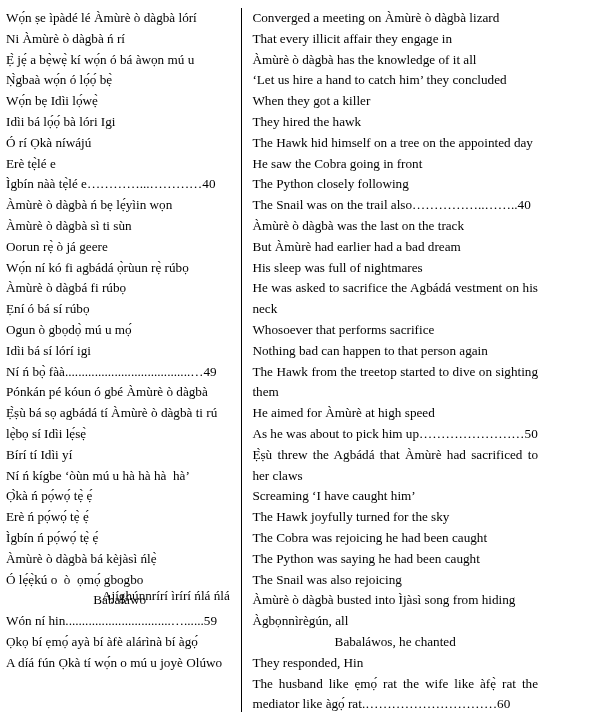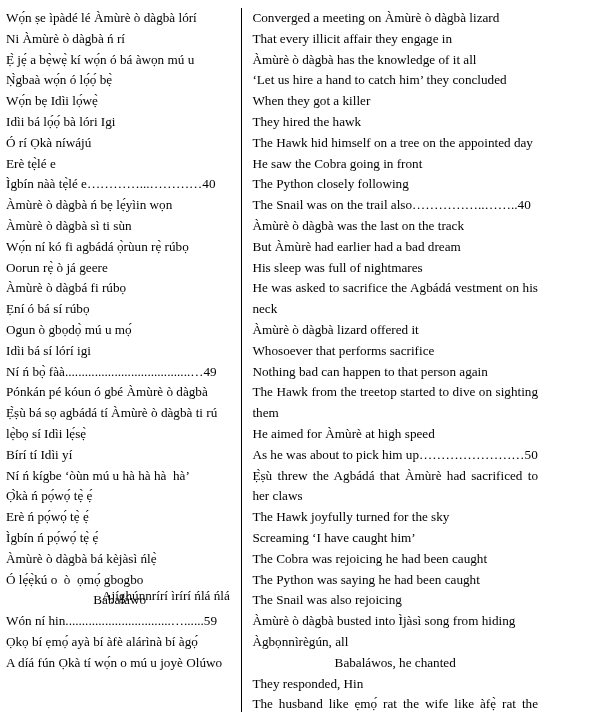--- a/index.html
+++ b/index.html
@@ -85,22 +85,22 @@
       <div class="line">Ni Àmùrè ò dàgbà ń rí</div>
       <div class="line">Ẹ̀ jẹ́ a bẹ̀wẹ̀ kí wọ́n ó bá àwọn mú u</div>
       <div class="line">Ṇ̀gbaà wọ́n ó lọ́ọ́ bẹ̀</div>
       <div class="line">Wọ́n bẹ Idìi lọ́wẹ̀</div>
       <div class="line">Idìi bá lọ́ọ́ bà lóri Igi</div>
       <div class="line">Ó rí Ọkà níwájú</div>
       <div class="line">Erè tẹ̀lé e</div>
       <div class="line">Ìgbín nàà tẹ̀lé e…………...…………40</div>
       <div class="line">Àmùrè ò dàgbà ń bẹ lẹ́yìin wọn</div>
       <div class="line">Àmùrè ò dàgbà sì ti sùn</div>
+      <div class="line">Oorun rẹ̀ ò já geere</div>
       <div class="line">Wọ́n ní kó fi agbádá ọ̀rùun rẹ̀ rúbọ</div>
-      <div class="line">Oorun rẹ̀ ò já geere</div>
       <div class="line">Àmùrè ò dàgbá fi rúbọ</div>
       <div class="line">Ẹní ó bá sí rúbọ</div>
       <div class="line">Ogun ò gbọdọ̀ mú u mọ́</div>
       <div class="line">Idìi bá sí lórí igi</div>
       <div class="line">Ní ń bọ̀ fàà......................................…49</div>
       <div class="line">Pónkán pé kóun ó gbé Àmùrè ò dàgbà</div>
       <div class="line">Ẹ̀ṣù bá sọ agbádá tí Àmùrè ò dàgbà ti rú</div>
       <div class="line">lẹ̀bọ sí Idìi lẹ́sẹ̀</div>
       <div class="line">Bírí tí Idìi yí</div>
       <div class="line">Ní ń kígbe ‘òùn mú u hà hà hà  hà’</div>
@@ -128,29 +128,28 @@
       <div class="line">When they got a killer</div>
       <div class="line">They hired the hawk</div>
       <div class="line">The Hawk hid himself on a tree on the appointed day</div>
       <div class="line">He saw the Cobra going in front</div>
       <div class="line">The Python closely following</div>
       <div class="line">The Snail was on the trail also……………..……..40</div>
       <div class="line">Àmùrè ò dàgbà was the last on the track</div>
       <div class="line">But Àmùrè had earlier had a bad dream</div>
       <div class="line">His sleep was full of nightmares</div>
       <div class="line">He was asked to sacrifice the Agbádá vestment on his neck</div>
-      <div class="line">Àmùrè ò dàgbà lizard offered it</div>
       <div class="line">Whosoever that performs sacrifice</div>
       <div class="line">Nothing bad can happen to that person again</div>
       <div class="line">The Hawk from the treetop started to dive on sighting them</div>
       <div class="line">He aimed for Àmùrè at high speed</div>
       <div class="line">As he was about to pick him up……………………50</div>
       <div class="line">Ẹ̀ṣù threw the Agbádá that Àmùrè had sacrificed to her claws</div>
+      <div class="line">Screaming ‘I have caught him’</div>
       <div class="line">The Hawk joyfully turned for the sky</div>
-      <div class="line">Screaming ‘I have caught him’</div>
       <div class="line">The Cobra was rejoicing he had been caught</div>
       <div class="line">The Python was saying he had been caught</div>
       <div class="line">The Snail was also rejoicing</div>
       <div class="line">Àmùrè ò dàgbà busted into Ìjàsì song from hiding</div>
       <div class="line">Àgbọnnìrègún, all</div>
       <div class="line center">Babaláwos, he chanted</div>
       <div class="line">They responded, Hin</div>
       <div class="line">The husband like ẹmọ́ rat the wife like àfẹ̀ rat the mediator like àgọ́ rat.…………………………60</div>
       <div class="line">Cast divination for the Cobra that was installed as the Olúwo</div>
     </div>

